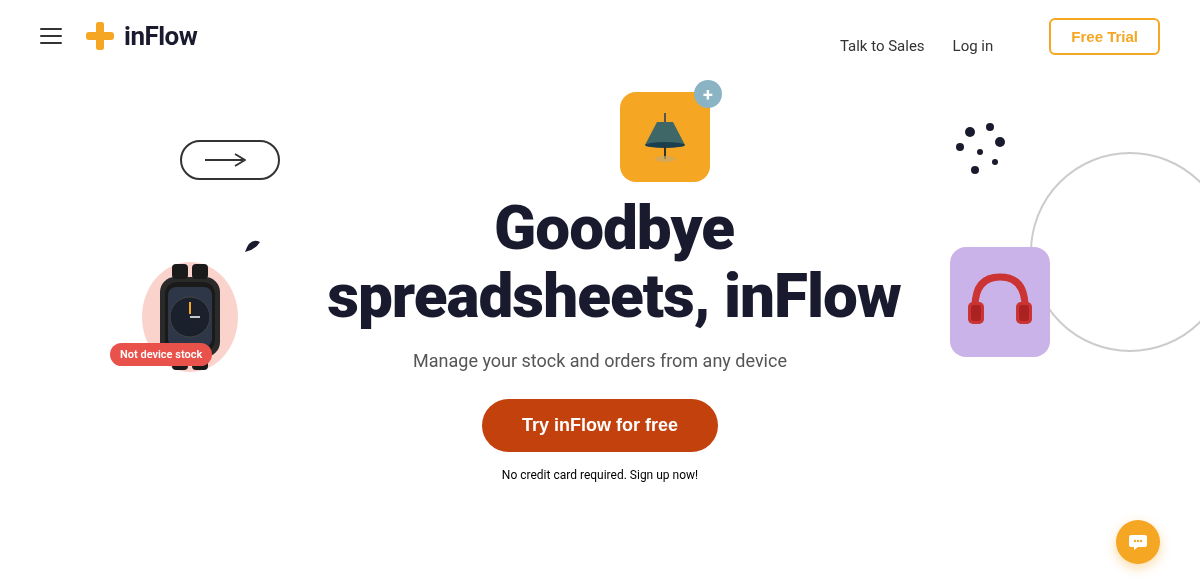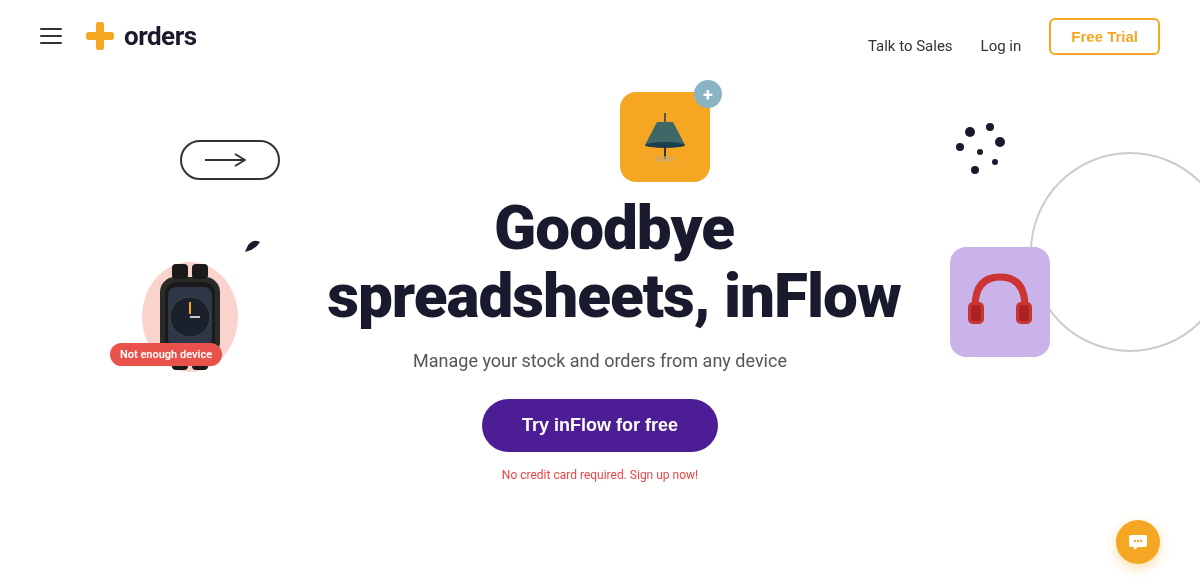--- a/index.html
+++ b/index.html
@@ -66,20 +66,21 @@
     .free-trial-btn {
       border: 2px solid #f5a623;
       color: #f5a623;
       background: transparent;
       padding: 8px 20px;
       border-radius: 6px;
       font-size: 15px;
       font-weight: 600;
       cursor: pointer;
       transition: all 0.2s;
+      margin-left: 28px;
     }
 
     
     .hero {
       position: relative;
       display: flex;
       flex-direction: column;
       align-items: center;
       justify-content: center;
       padding: 20px 40px 0;
@@ -103,37 +104,37 @@
       font-size: 18px;
       color: #555;
       margin-top: 20px;
       text-align: center;
       z-index: 2;
       position: relative;
     }
 
     .cta-btn {
       margin-top: 28px;
-      background: #4c1d95;
+      background: #c2410c;
       color: #fff;
       border: none;
       border-radius: 30px;
       padding: 16px 40px;
       font-size: 18px;
       font-weight: 700;
       cursor: pointer;
       z-index: 2;
       position: relative;
       transition: background 0.2s;
     }
 
     .no-credit {
       margin-top: 16px;
       font-size: 12px;
-      color: #ef4444;
+      color: #000000;
       z-index: 2;
       position: relative;
     }
 
     
 
     
     .arrow-pill {
       position: absolute;
       left: 180px;
@@ -268,21 +269,21 @@
       <span></span>
       <span></span>
     </div>
     <a class="logo">
 
       <svg width="36" height="36" viewBox="0 0 36 36">
         <rect x="14" y="4" width="8" height="28" rx="3" fill="#f5a623"></rect>
         <rect x="4" y="14" width="28" height="8" rx="3" fill="#f5a623"></rect>
         <rect x="14" y="4" width="8" height="28" rx="3" fill="#f5a623" opacity="0.8"></rect>
       </svg>
-      <span class="logo-text">orders</span>
+      <span class="logo-text">inFlow</span>
     </a>
   </div>
   <div class="nav-right">
     <a class="nav-link">Talk to Sales</a>
     <a class="nav-link">Log in</a>
     <button class="free-trial-btn">Free Trial</button>
   </div>
 </nav>
 
 <section class="hero">
@@ -351,21 +352,21 @@
       <rect x="42" y="22" width="16" height="15" rx="4" fill="#1a1a1a"></rect>
       <rect x="62" y="22" width="16" height="15" rx="4" fill="#1a1a1a"></rect>
 
       <rect x="42" y="113" width="16" height="15" rx="4" fill="#1a1a1a"></rect>
       <rect x="62" y="113" width="16" height="15" rx="4" fill="#1a1a1a"></rect>
     </svg>
     
     <svg width="30" height="30" viewBox="0 0 30 30" style="position:absolute;top:-10px;right:-20px;">
       <path d="M5,20 Q10,5 20,10 Q15,18 5,20Z" fill="#1a1a2e"></path>
     </svg>
-    <div class="not-enough-badge">Not enough device</div>
+    <div class="not-enough-badge">Not device stock</div>
   </div>
 
   <div class="headphones-card">
     <svg class="headphones-icon" viewBox="0 0 80 80">
 
       <path d="M15,45 Q15,15 40,15 Q65,15 65,45" fill="none" stroke="#cc3333" stroke-width="7" stroke-linecap="round"></path>
 
       <rect x="8" y="40" width="16" height="22" rx="5" fill="#cc3333"></rect>
 
       <rect x="56" y="40" width="16" height="22" rx="5" fill="#cc3333"></rect>

